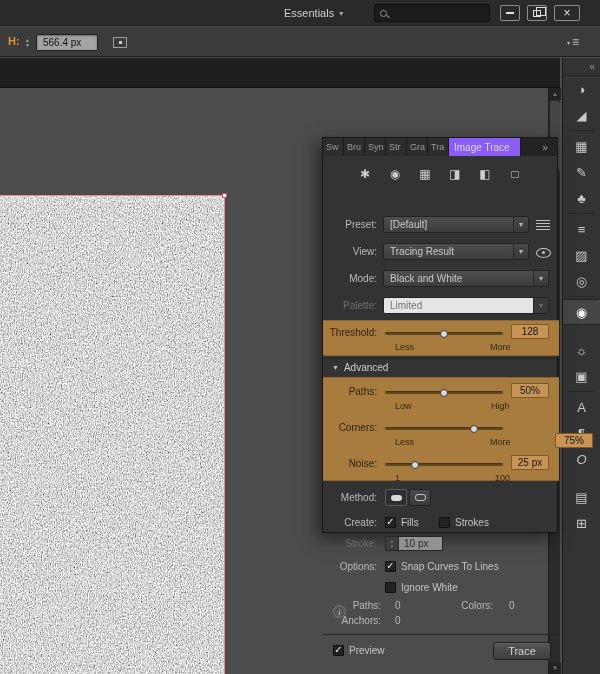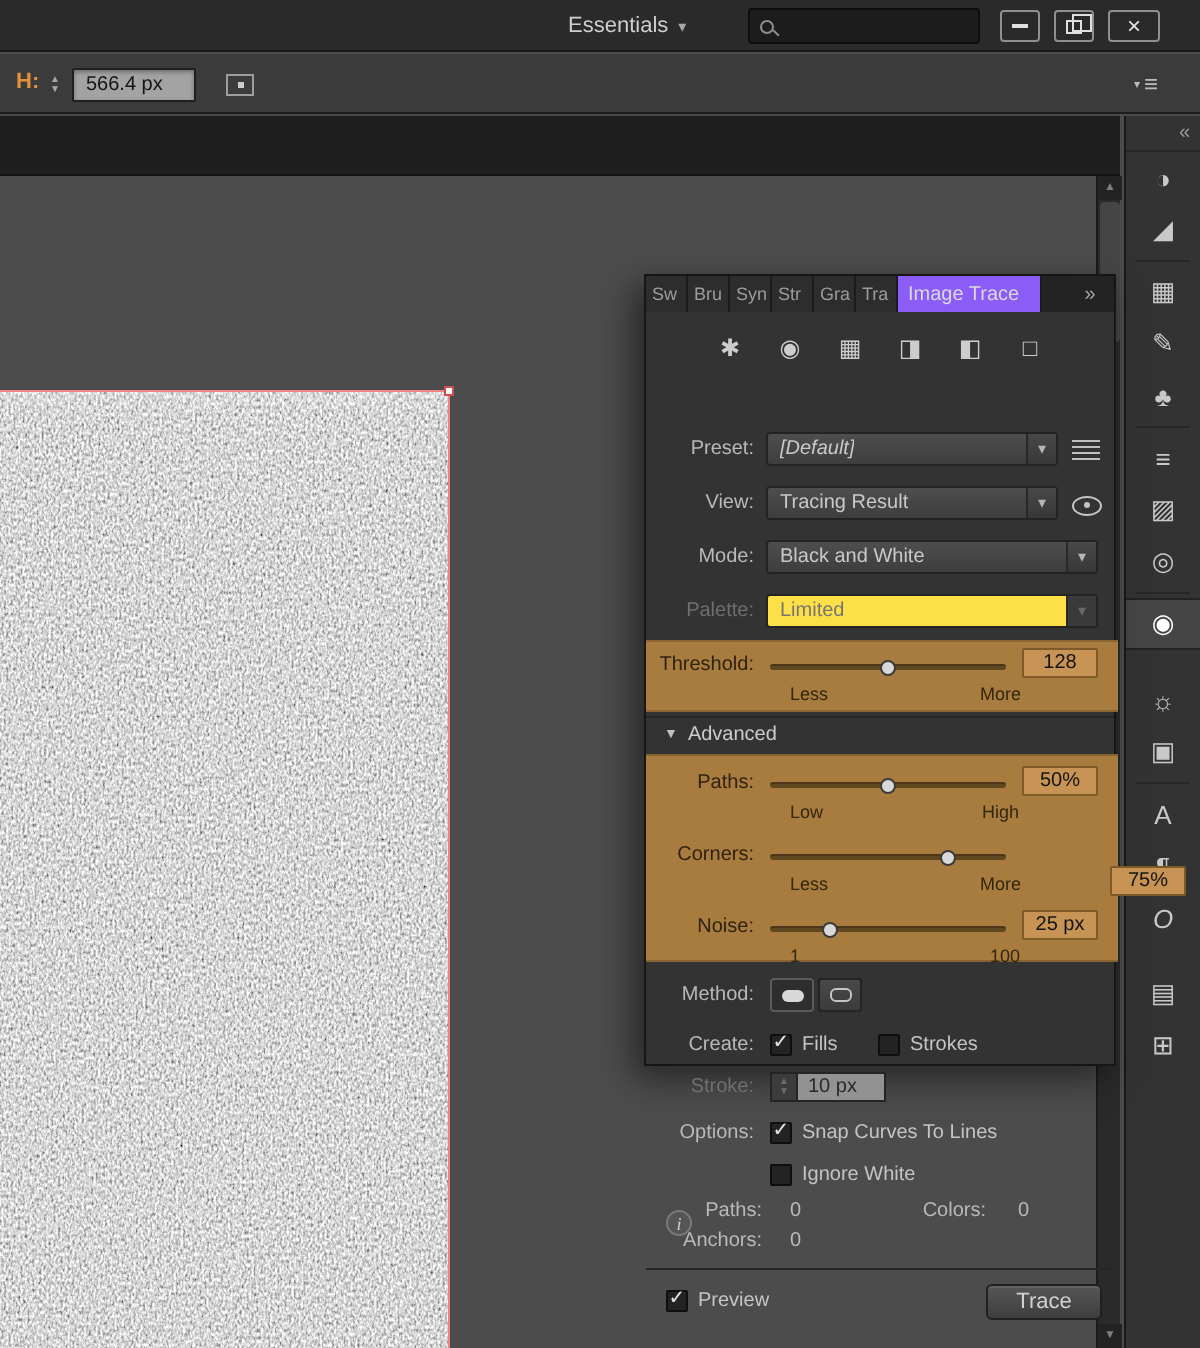--- a/index.html
+++ b/index.html
@@ -70,21 +70,21 @@
   #pbody { position:absolute; left:0; top:18px; width:100%; height:490px; }
   #traceicons { position:absolute; left:0; top:8px; width:100%; display:flex; justify-content:center; gap:8px; }
   .ticon { width:22px; height:20px; display:flex; align-items:center; justify-content:center; color:#cdcdcd; font-size:12px; border:1px solid transparent; border-radius:2px; }
 
   .plabel { position:absolute; left:0; width:54px; text-align:right; line-height:17px; color:#b9b9b9; }
   .plabel.dis { color:#6f6f6f; }
 
   .dd { position:absolute; height:17px; background:linear-gradient(#4e4e4e,#3d3d3d); border:1px solid #232323; border-radius:2px; display:flex; align-items:center; color:#c9c9c9; padding-left:6px; }
   .dd .ddtext { overflow:hidden; white-space:nowrap; }
   .dd .ddcaret { position:absolute; right:0; top:0; width:15px; height:100%; border-left:1px solid #282828; display:flex; align-items:center; justify-content:center; font-size:8px; color:#b5b5b5; background:linear-gradient(#484848,#383838); }
-  .dd.disabled { background:#fde047; color:#757575; }
+  .dd.disabled { background:#e5e5e5; color:#757575; }
   .dd.disabled .ddcaret { background:#3a3a3a; color:#6a6a6a; }
 
   .listicon { position:absolute; width:14px; height:10px; background:repeating-linear-gradient(#c0c0c0 0 1px, transparent 1px 3px); }
   .eye { position:absolute; width:16px; height:15px; }
   .eye::before { content:""; position:absolute; left:1px; top:4px; width:13px; height:8px; border:1px solid #c4c4c4; border-radius:50%; }
   .eye::after { content:""; position:absolute; left:7px; top:7px; width:3px; height:3px; background:#c4c4c4; border-radius:50%; }
 
   .orange { position:absolute; left:0; width:236px; background:#a87c3e; border-top:1px solid #8a6430; border-bottom:1px solid #8a6430; }
   .orange .plabel { color:#2e2210; }
   .track { position:absolute; height:3px; background:#5f4720; border-radius:2px; border-top:1px solid #4b3615; }
@@ -294,21 +294,21 @@
         </div>
       <div class="ticon">
           <span>◧</span>
         </div>
       <div class="ticon">
           <span>□</span>
         </div>
     </div>
 
     <span class="plabel" style="top:60px;">Preset:</span>
-    <div class="dd" style="left:60px;top:60px;width:146px;font-style:italic;">
+    <div class="dd" style="left:60px;top:60px;width:146px;">
       <span class="ddtext">[Default]</span>
       <span class="ddcaret">
           <span>▾</span>
         </span>
     </div>
     <span class="listicon" style="left:213px;top:64px;"></span>
 
     <span class="plabel" style="top:87px;">View:</span>
     <div class="dd" style="left:60px;top:87px;width:146px;">
       <span class="ddtext">Tracing Result</span>

